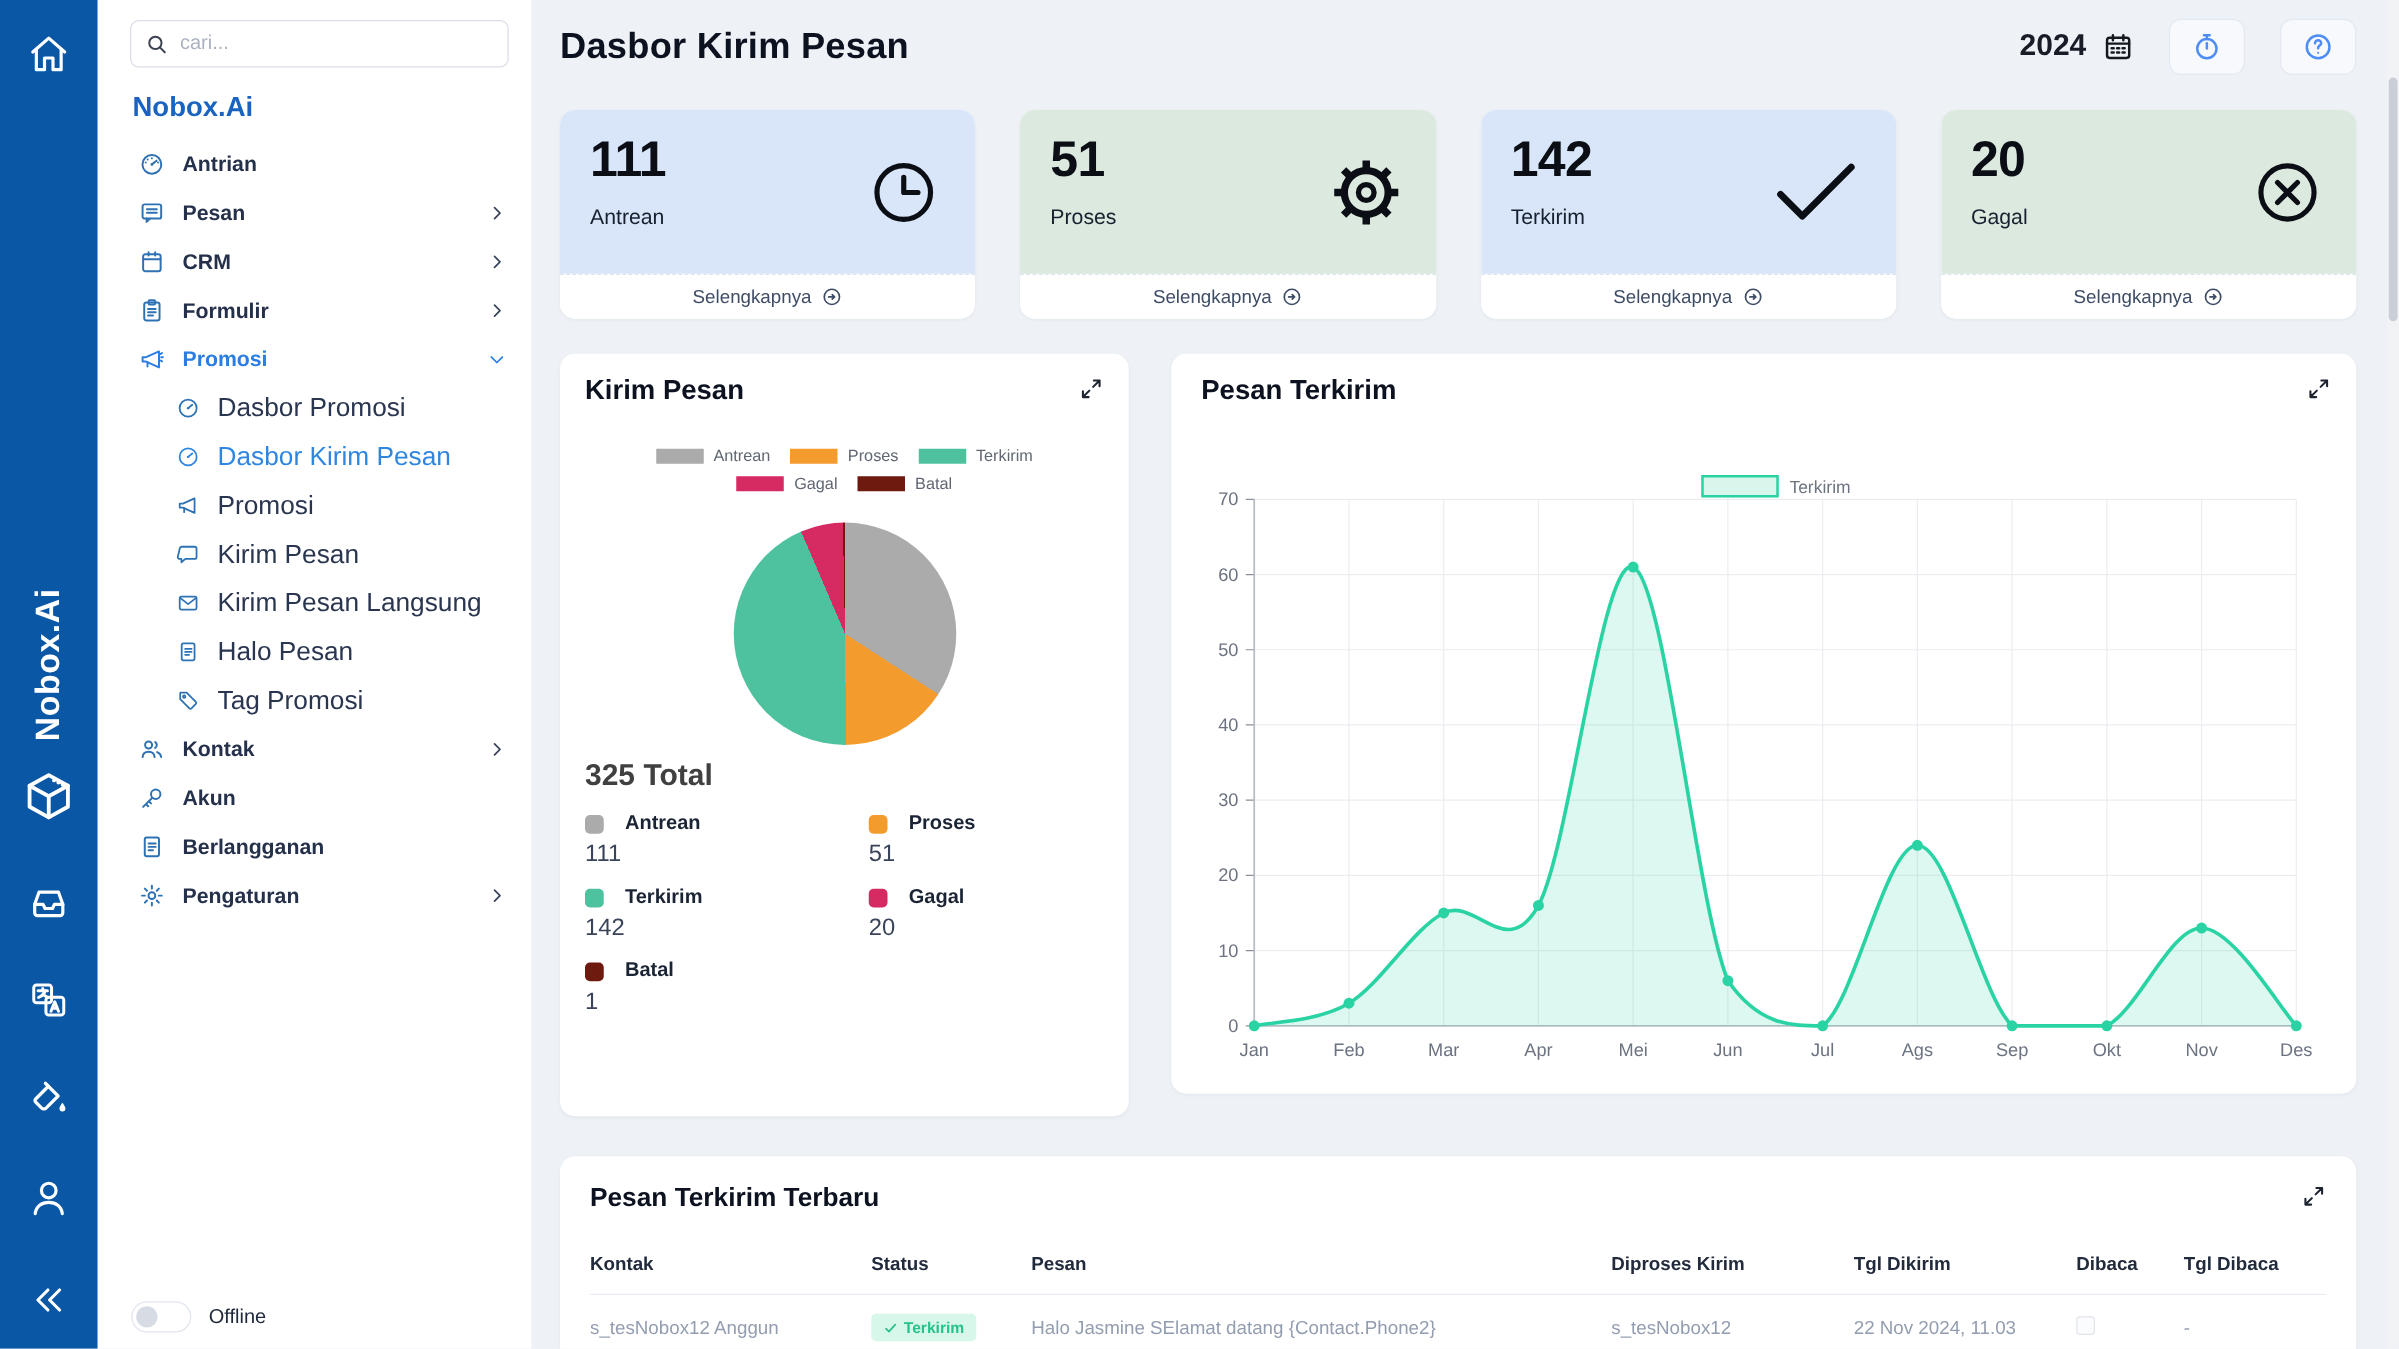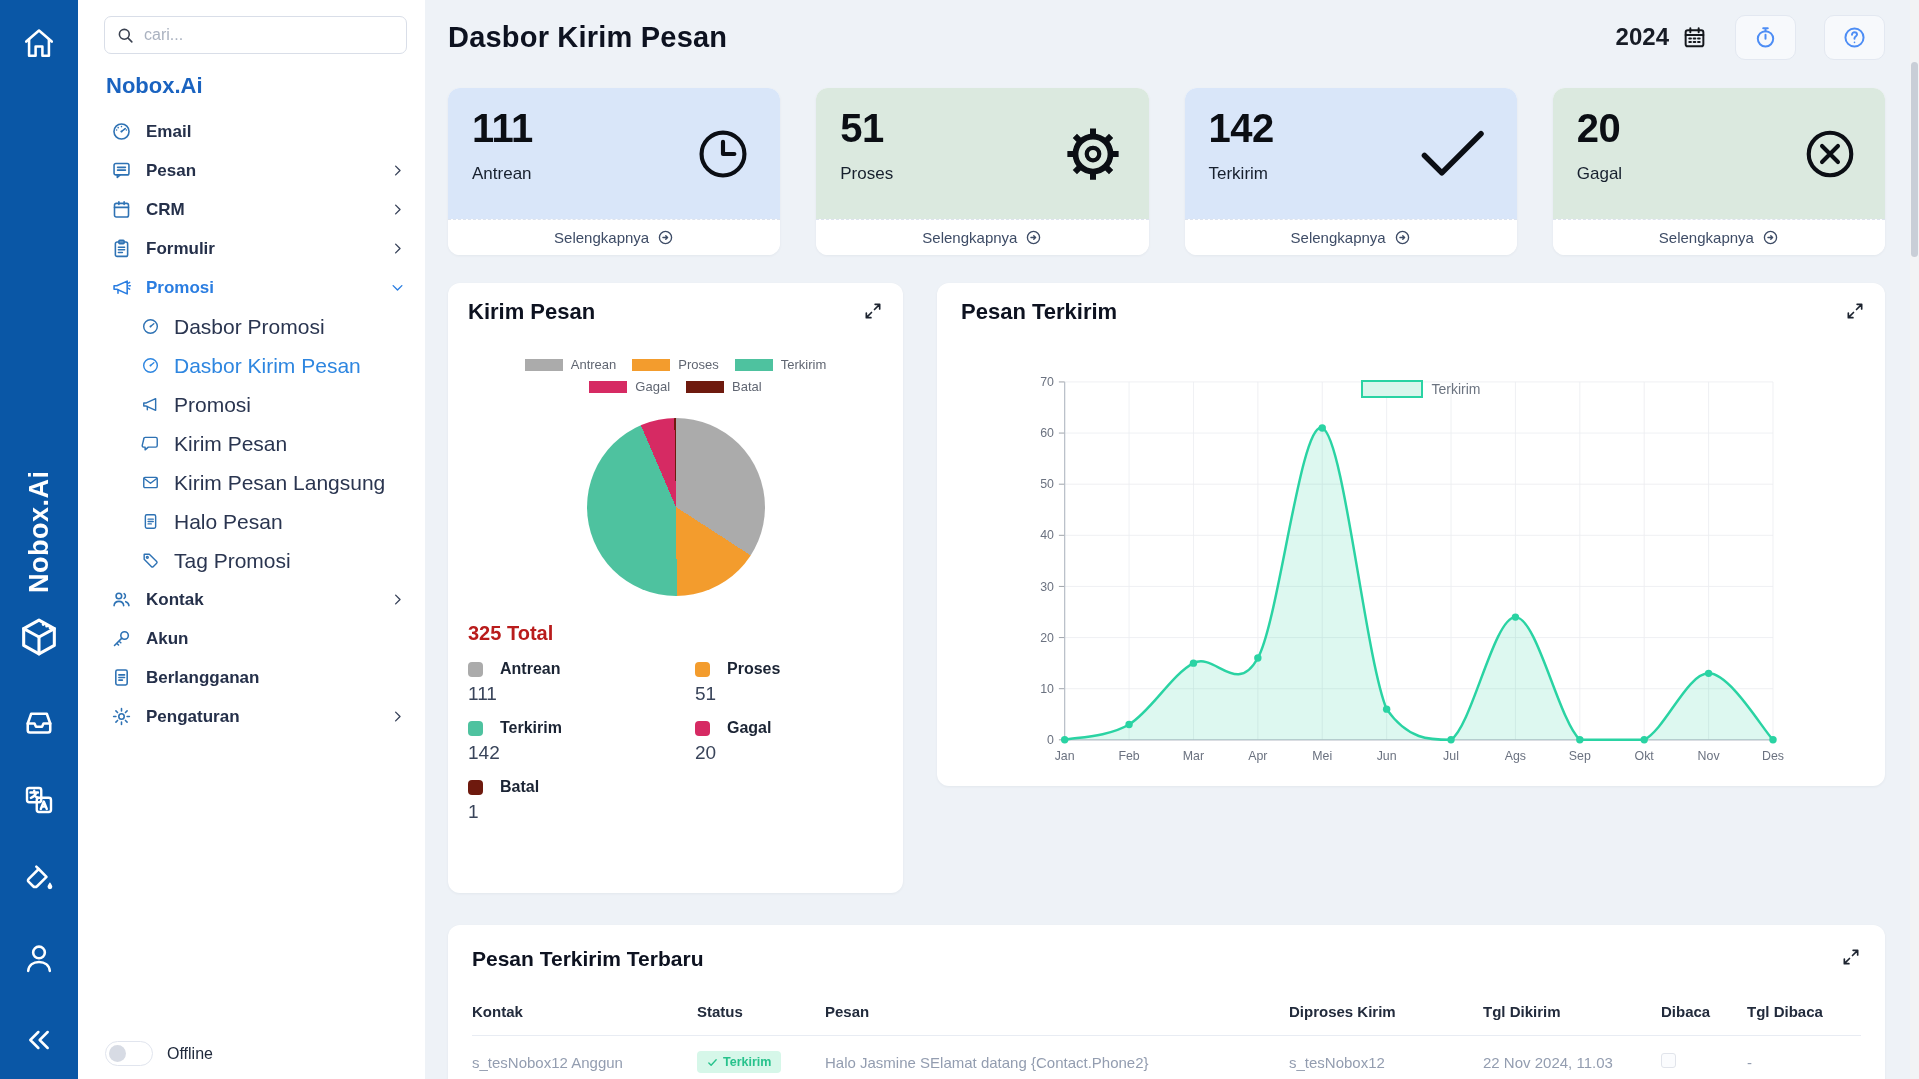--- a/index.html
+++ b/index.html
@@ -62,27 +62,27 @@
   .card { background:#fff; border-radius:12px; box-shadow:0 1px 3px rgba(20,35,60,.05); position:relative; }
   .card-title { font-size:22px; font-weight:800; color:#0d1220; }
   .expand-btn { position:absolute; top:18px; right:20px; color:#1d2430; cursor:pointer; display:flex; }
   .pie-card { width:455px; height:610px; padding:0 20px; }
   .pie-card .card-title { padding-top:16px; }
   .pie-legend-top { margin-top:32px; display:flex; flex-direction:column; gap:7px; align-items:center; }
   .plt-row { display:flex; gap:16px; align-items:center; justify-content:center; }
   .plt-item { display:flex; align-items:center; gap:8px; font-size:13px; color:#606672; }
   .plt-swatch { width:38px; height:12px; }
   .pie-chart { width:178px; height:178px; border-radius:50%; margin:24px auto 0; }
-  .pie-total { font-size:20px; font-weight:800; color:#b91c1c; margin-top:26px; }
+  .pie-total { font-size:24px; font-weight:800; color:#404040; margin-top:11px; }
   .pie-grid { margin-top:15px; display:grid; grid-template-columns:227px 1fr; row-gap:14px; }
   .pg-top { display:flex; align-items:center; gap:17px; font-size:16px; font-weight:600; color:#1b2434; }
   .pg-swatch { width:15px; height:15px; border-radius:4px; flex:none; }
   .pg-value { font-size:19px; color:#39445a; margin-top:5px; }
 
-  .line-card { flex:1; height:503px; }
+  .line-card { flex:1; height:592px; }
   .line-card .card-title { position:absolute; top:16px; left:24px; z-index:2; }
   #line-svg { position:absolute; inset:0; width:100%; height:100%; }
   .line-legend { position:absolute; top:97px; left:54px; width:859px; display:flex; justify-content:center; align-items:center; gap:9px; z-index:2; }
   .ll-swatch { width:62px; height:18px; border:2px solid #2ad3a3; background:#d9f6ec; }
   .ll-label { font-size:14px; color:#6c7480; }
 
   
   .table-card { margin-top:32px; height:240px; padding:22px 24px; }
   .tc-title { font-size:21px; font-weight:800; color:#0d1220; }
   .tbl-head, .tbl-row { display:grid; grid-template-columns:225px 128px 464px 194px 178px 86px 1fr; align-items:center; }
@@ -169,21 +169,21 @@
       <ul>
         <li class="mi">
           <span class="ico">
               <svg width="21" height="21" viewBox="0 0 24 24" fill="none" stroke="currentColor" stroke-width="1.8" stroke-linecap="round">
                 <circle cx="12" cy="12" r="8.6"></circle>
                 <path d="M12 12 L16.2 8.6"></path>
                 <circle cx="12" cy="12" r="1.2" fill="currentColor" stroke="none"></circle>
                 <path d="M6.4 10.2 h.01 M8.2 7.6 h.01 M12 6.4 v.01 M17.6 10.2 h.01"></path>
               </svg>
             </span>
-          <span>Email</span>
+          <span>Antrian</span>
         </li>
         <li class="mi">
           <span class="ico">
               <svg width="21" height="21" viewBox="0 0 24 24" fill="none" stroke="currentColor" stroke-width="1.8" stroke-linecap="round" stroke-linejoin="round">
                 <rect x="3.5" y="4" width="17" height="13" rx="2"></rect>
                 <path d="M7.5 8.4 h9 M7.5 11.6 h9"></path>
                 <path d="M7.2 17 v3 l3.2-3"></path>
               </svg>
             </span>
           <span>Pesan</span>

